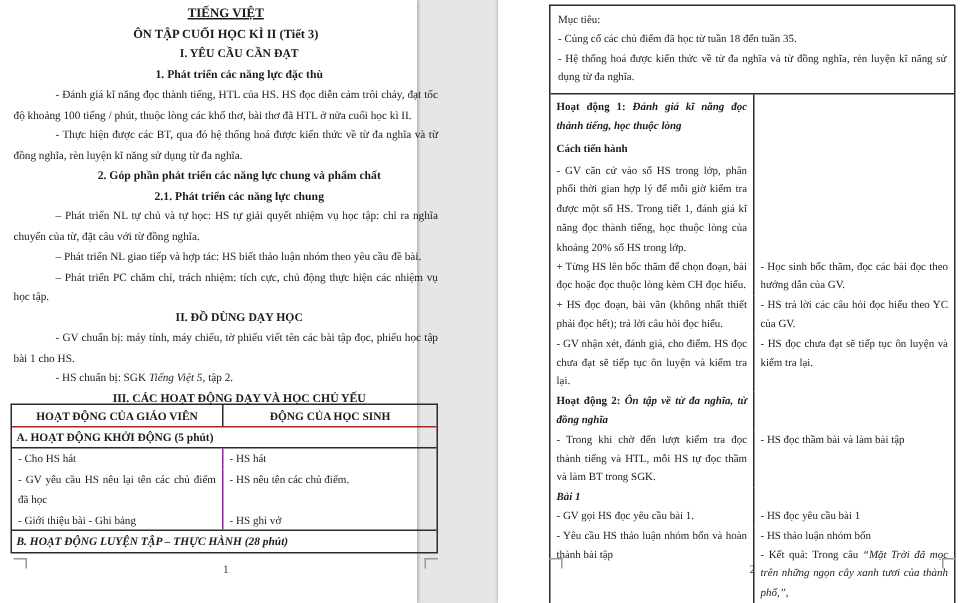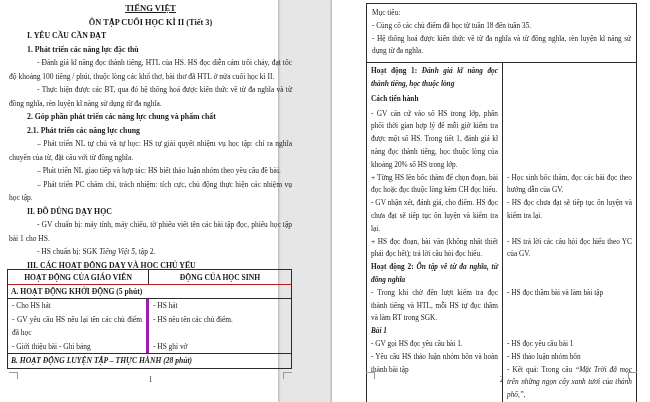--- a/index.html
+++ b/index.html
@@ -20,37 +20,37 @@
 
   
   .p1body {
     position: absolute; left: 9px; top: 2px; width: 283px;
     font-size: 7.5px; line-height: 13.5px;
   }
   .p1body p { margin: 0; text-align: justify; text-indent: 28px; }
   .ttl  { text-align: center; font-weight: bold; font-size: 8.6px; }
   .ttl2 { text-align: center; font-weight: bold; font-size: 8.3px; }
   .u { text-decoration: underline; }
-  .hd { font-weight: bold; margin-left: 18px; font-size: 7.8px; }
+  .hd { font-weight: bold; margin-left: 18px; font-size: 7.8px; text-align: center; }
   .i { font-style: italic; }
   .b { font-weight: bold; }
   .bi { font-weight: bold; font-style: italic; }
 
   
   .t1 {
     position: absolute; left: 7px; top: 269px; width: 285px;
     border: 1px solid #2b2b2b; font-size: 7.4px;
   }
   .t1 .thr { display: grid; grid-template-columns: 141px 1fr; border-bottom: 1px solid #b91c1c; }
   .t1 .thr div { padding: 3px 2px 2px; font-weight: bold; text-align: center; font-size: 7.6px; }
   .t1 .thr .c-gv { border-right: 1px solid #2b2b2b; }
   .t1 .sec  { font-weight: bold; padding: 2px 3px; border-bottom: 1px solid #2b2b2b; font-size: 7.6px; }
   .t1 .secb { font-weight: bold; padding: 2px 3px 3px; border-top: 1px solid #2b2b2b; font-size: 7.6px; font-style: italic; }
   .t1 .pr { display: grid; grid-template-columns: 141px 1fr; }
-  .t1 .pr .gv { border-right: 3px solid #a21caf; padding: 0 4px; }
+  .t1 .pr .gv { border-right: 1px solid #a21caf; padding: 0 4px; }
   .t1 .pr .hs { padding: 0 4px; }
   .t1 .pr p { margin: 0; line-height: 13.6px; text-align: justify; }
   .t1 .pr:first-of-type p { padding-top: 2px; }
 
   
   .t2 {
     position: absolute; left: 34px; top: 3px; width: 271px;
     border: 1px solid #2b2b2b; font-size: 7.3px;
   }
   .t2 p { margin: 0; line-height: 12.8px; text-align: justify; }
@@ -149,32 +149,32 @@
     <div class="pair">
       <div class="gv">
           <p>+ Từng HS lên bốc thăm để chọn đoạn, bài đọc hoặc đọc thuộc lòng kèm CH đọc hiểu.</p>
         </div>
       <div class="hs">
           <p>- Học sinh bốc thăm, đọc các bài đọc theo hướng dẫn của GV.</p>
         </div>
     </div>
     <div class="pair">
       <div class="gv">
+          <p>+ HS đọc đoạn, bài văn (không nhất thiết phải đọc hết); trả lời câu hỏi đọc hiểu.</p>
+        </div>
+      <div class="hs">
+          <p>- HS trả lời các câu hỏi đọc hiểu theo YC của GV.</p>
+        </div>
+    </div>
+    <div class="pair">
+      <div class="gv">
           <p>- GV nhận xét, đánh giá, cho điểm. HS đọc chưa đạt sẽ tiếp tục ôn luyện và kiểm tra lại.</p>
         </div>
       <div class="hs">
           <p>- HS đọc chưa đạt sẽ tiếp tục ôn luyện và kiểm tra lại.</p>
-        </div>
-    </div>
-    <div class="pair">
-      <div class="gv">
-          <p>+ HS đọc đoạn, bài văn (không nhất thiết phải đọc hết); trả lời câu hỏi đọc hiểu.</p>
-        </div>
-      <div class="hs">
-          <p>- HS trả lời các câu hỏi đọc hiểu theo YC của GV.</p>
         </div>
     </div>
 
     <div class="pair">
       <div class="gv">
         <p><span class="b">Hoạt động 2: </span><span class="bi">Ôn tập về từ đa nghĩa, từ đồng nghĩa</span></p>
       </div>
       <div class="hs"></div>
     </div>
 

